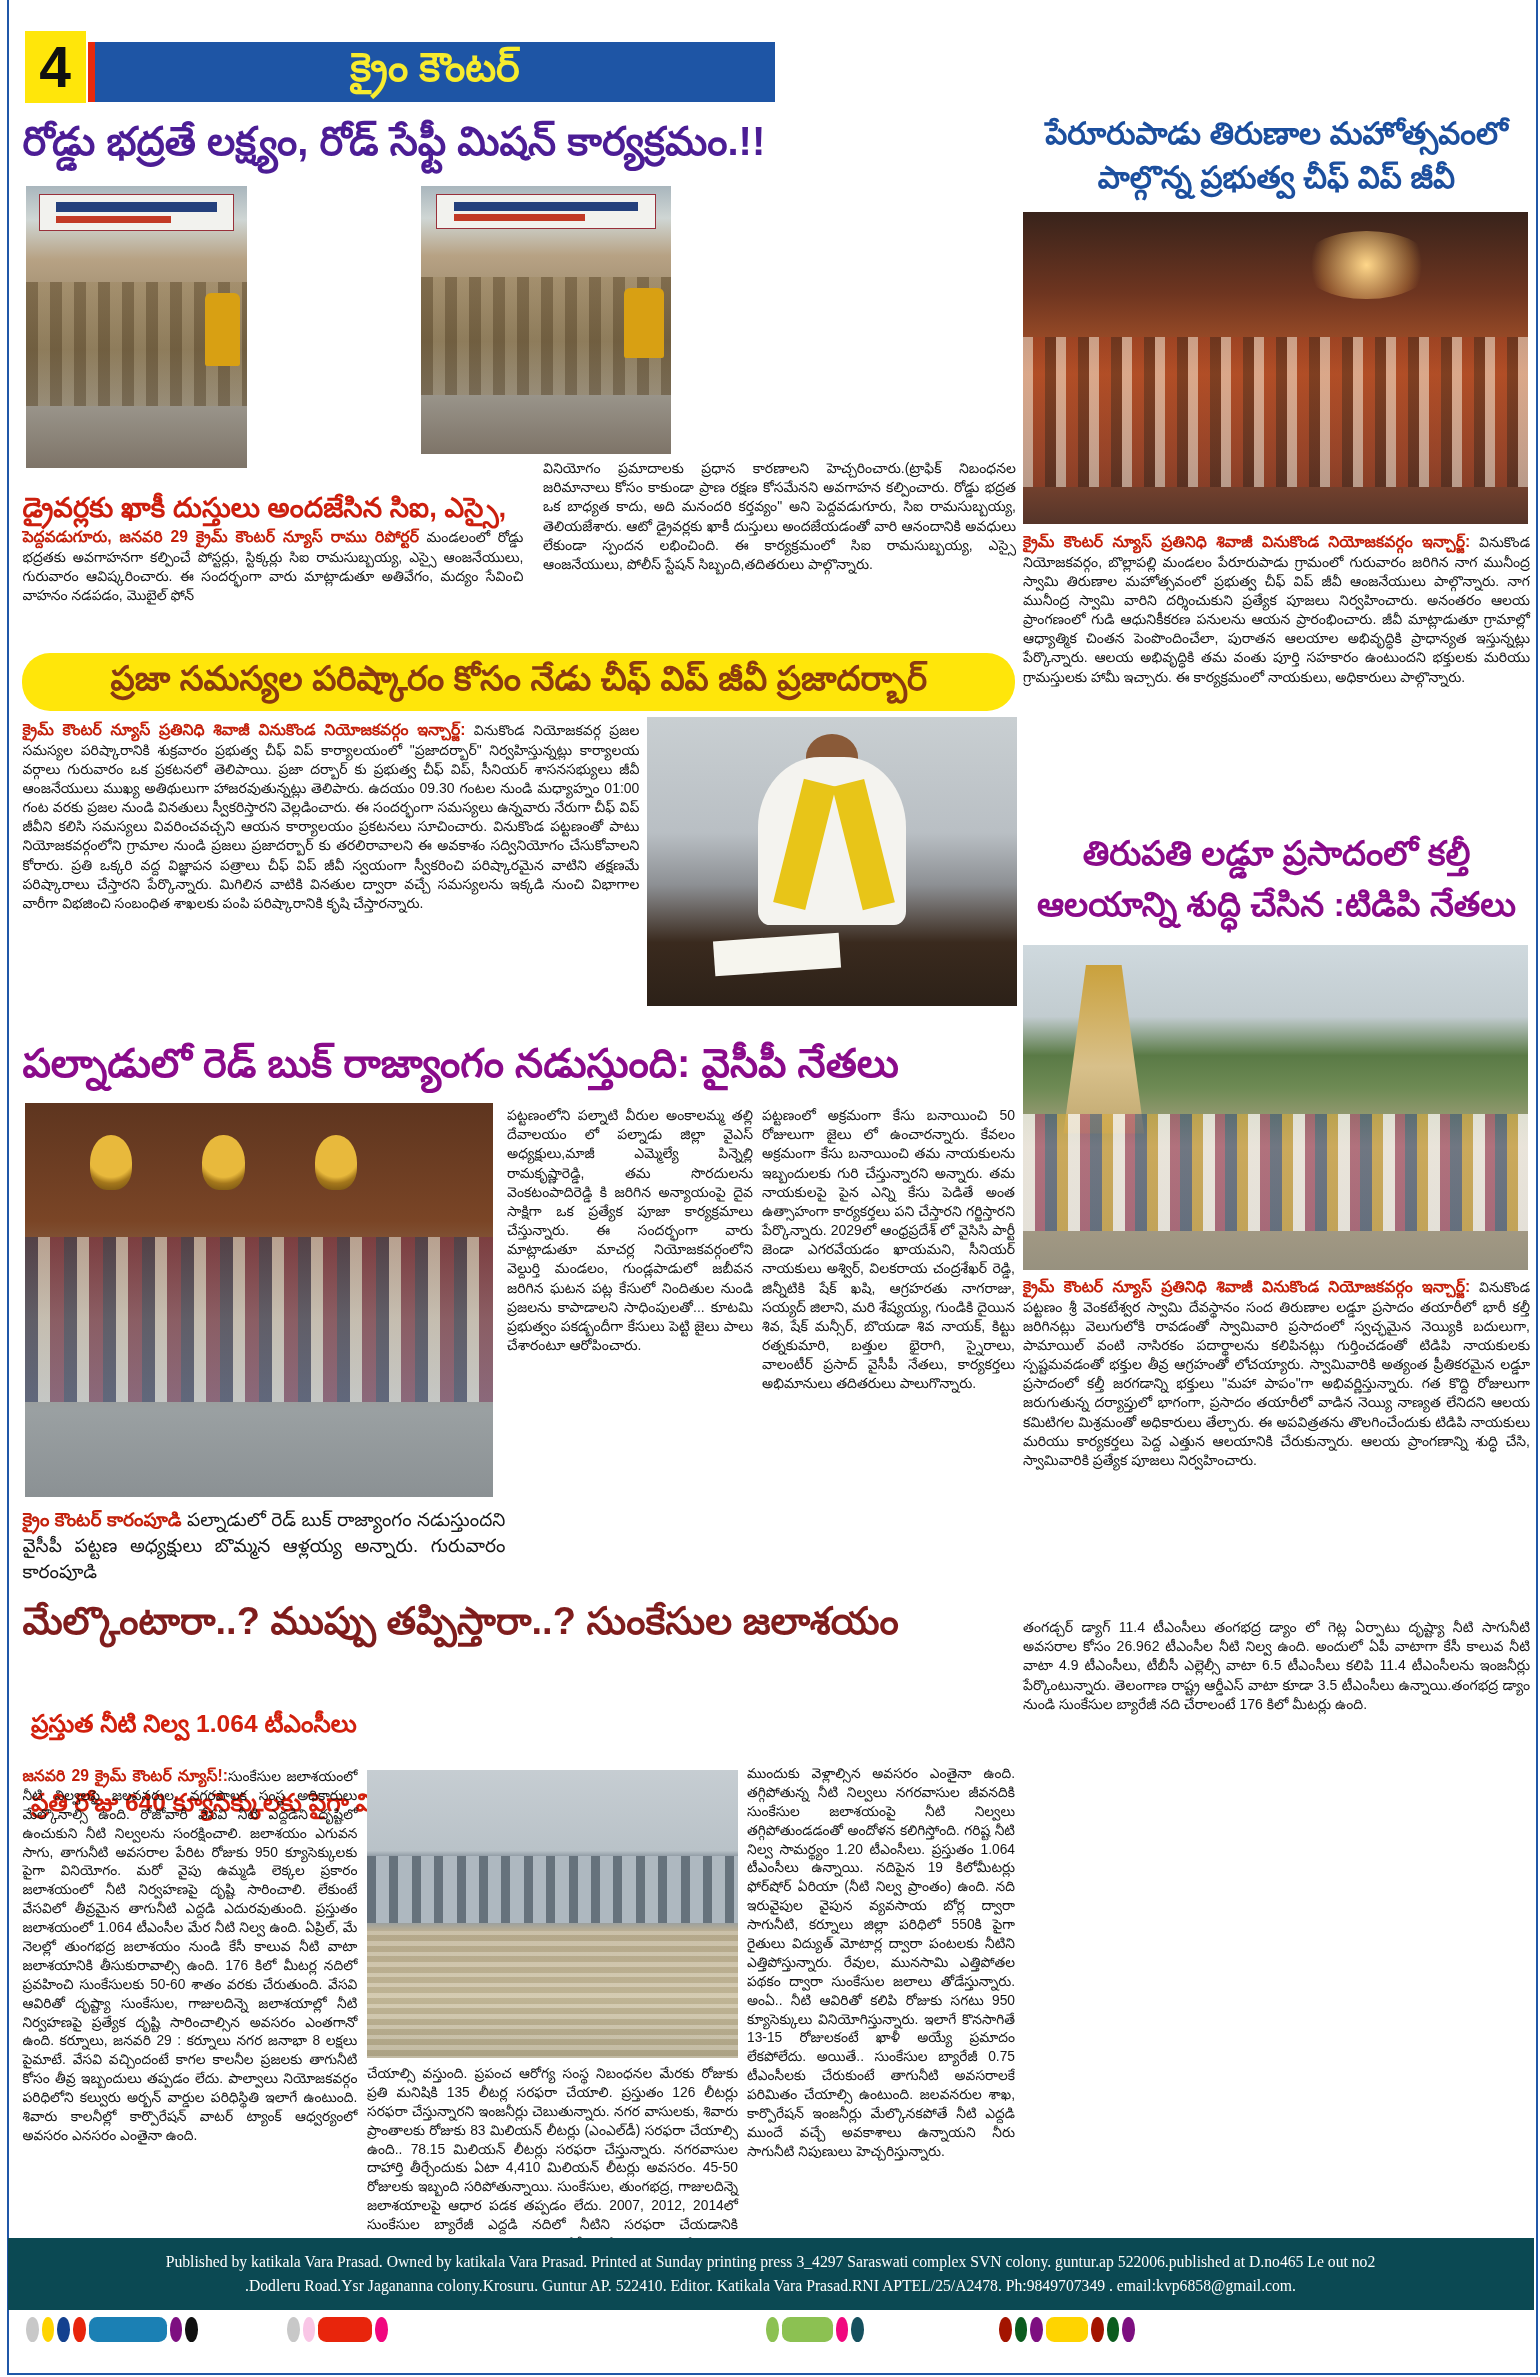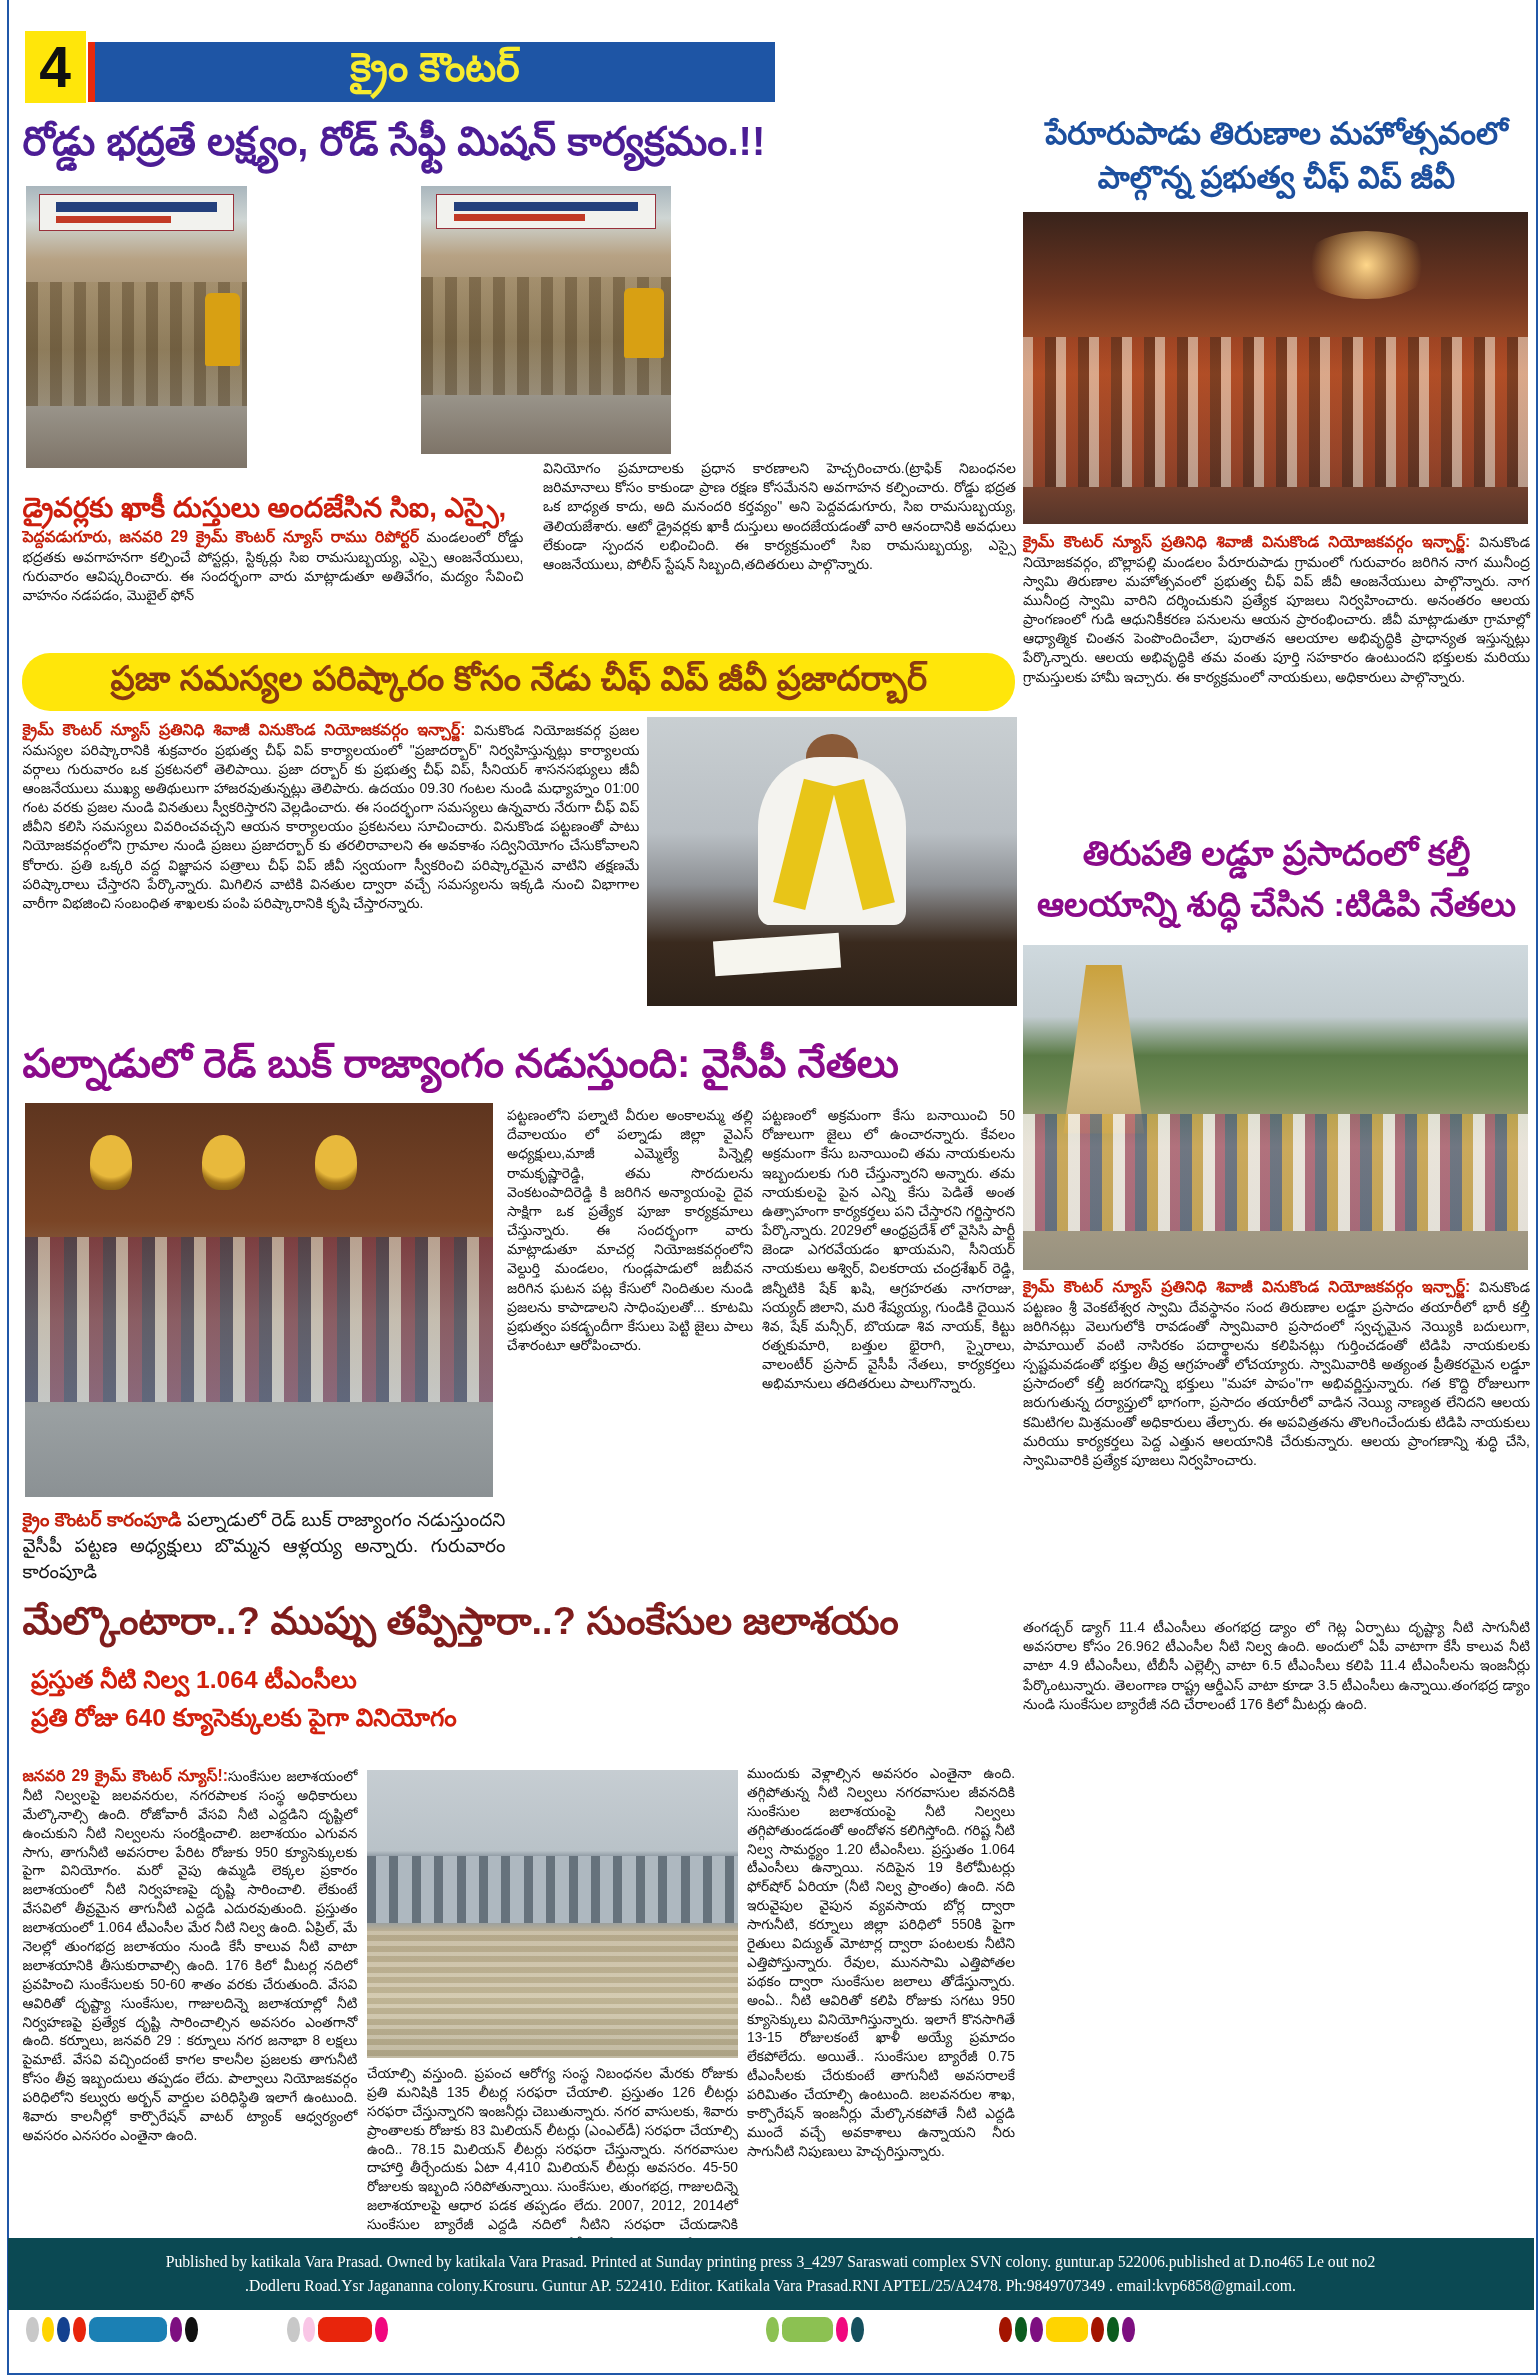--- a/index.html
+++ b/index.html
@@ -23,21 +23,21 @@
   .h-right-blue{left:1023px;top:112px;width:507px;color:#1c4f9e;font-size:31px;font-weight:bold;
                 text-align:center;line-height:1.42;}
   .banner-yellow{left:22.4px;top:653px;width:993px;height:58px;background:#ffe60a;border-radius:28px;
                  display:flex;align-items:center;justify-content:center;}
   .banner-yellow span{color:#8a3a10;font-size:34px;font-weight:bold;}
   .h-purple{left:22.4px;top:1041px;width:995px;color:#8a0b8a;font-size:40px;font-weight:bold;}
   .h-right-purple{left:1023px;top:828px;width:507px;color:#8a0b8a;font-size:34px;font-weight:bold;
                   text-align:center;line-height:1.5;}
   .h-blue2{left:22.4px;top:1600px;width:995px;color:#7f1d1d;font-size:38px;font-weight:bold;}
   .subheads{left:31px;top:1663px;width:507px;color:#d2200d;font-size:24.6px;font-weight:bold;line-height:1.42;}
-  .subheads div{margin-bottom:3px;}
+  .subheads div{margin-bottom:3px;margin-top:44px;}
 
   
   .cap-red{color:#cc1f0e;font-size:27.6px;font-weight:bold;margin-top:12px;}
   .body-text{font-size:14px;line-height:1.37;text-align:justify;color:#141414;}
   .body-text .lead-red{color:#c3200a;font-weight:bold;font-size:15.7px;}
   .cap-small{font-size:18.6px;line-height:1.4;color:#141414;text-align:justify;}
   .cap-small .lead-red{color:#c3200a;font-weight:bold;}
 
   
   .ph{overflow:hidden;background:#d8d3c8;}

